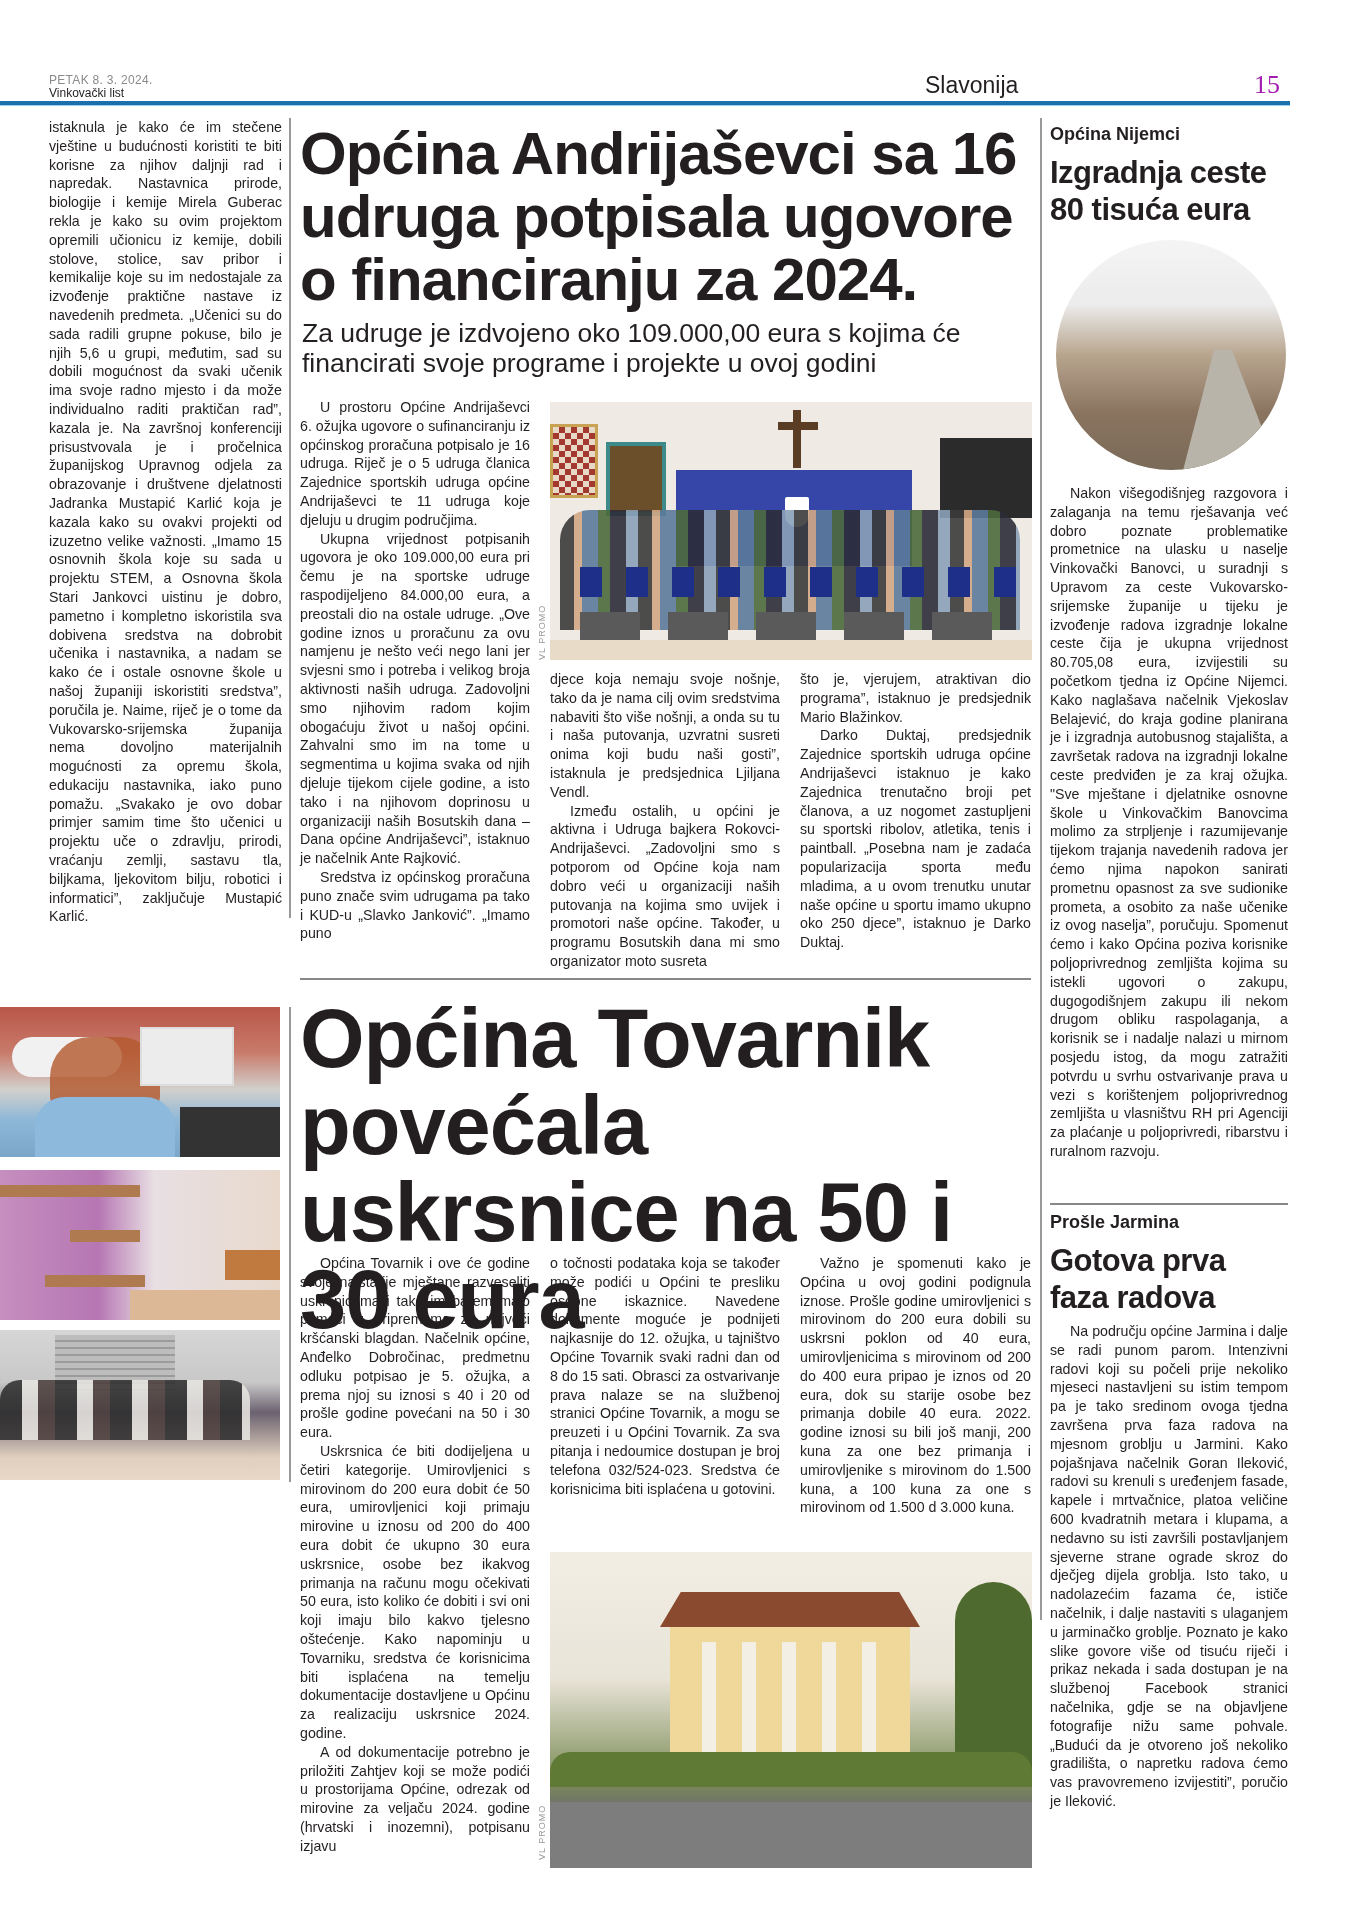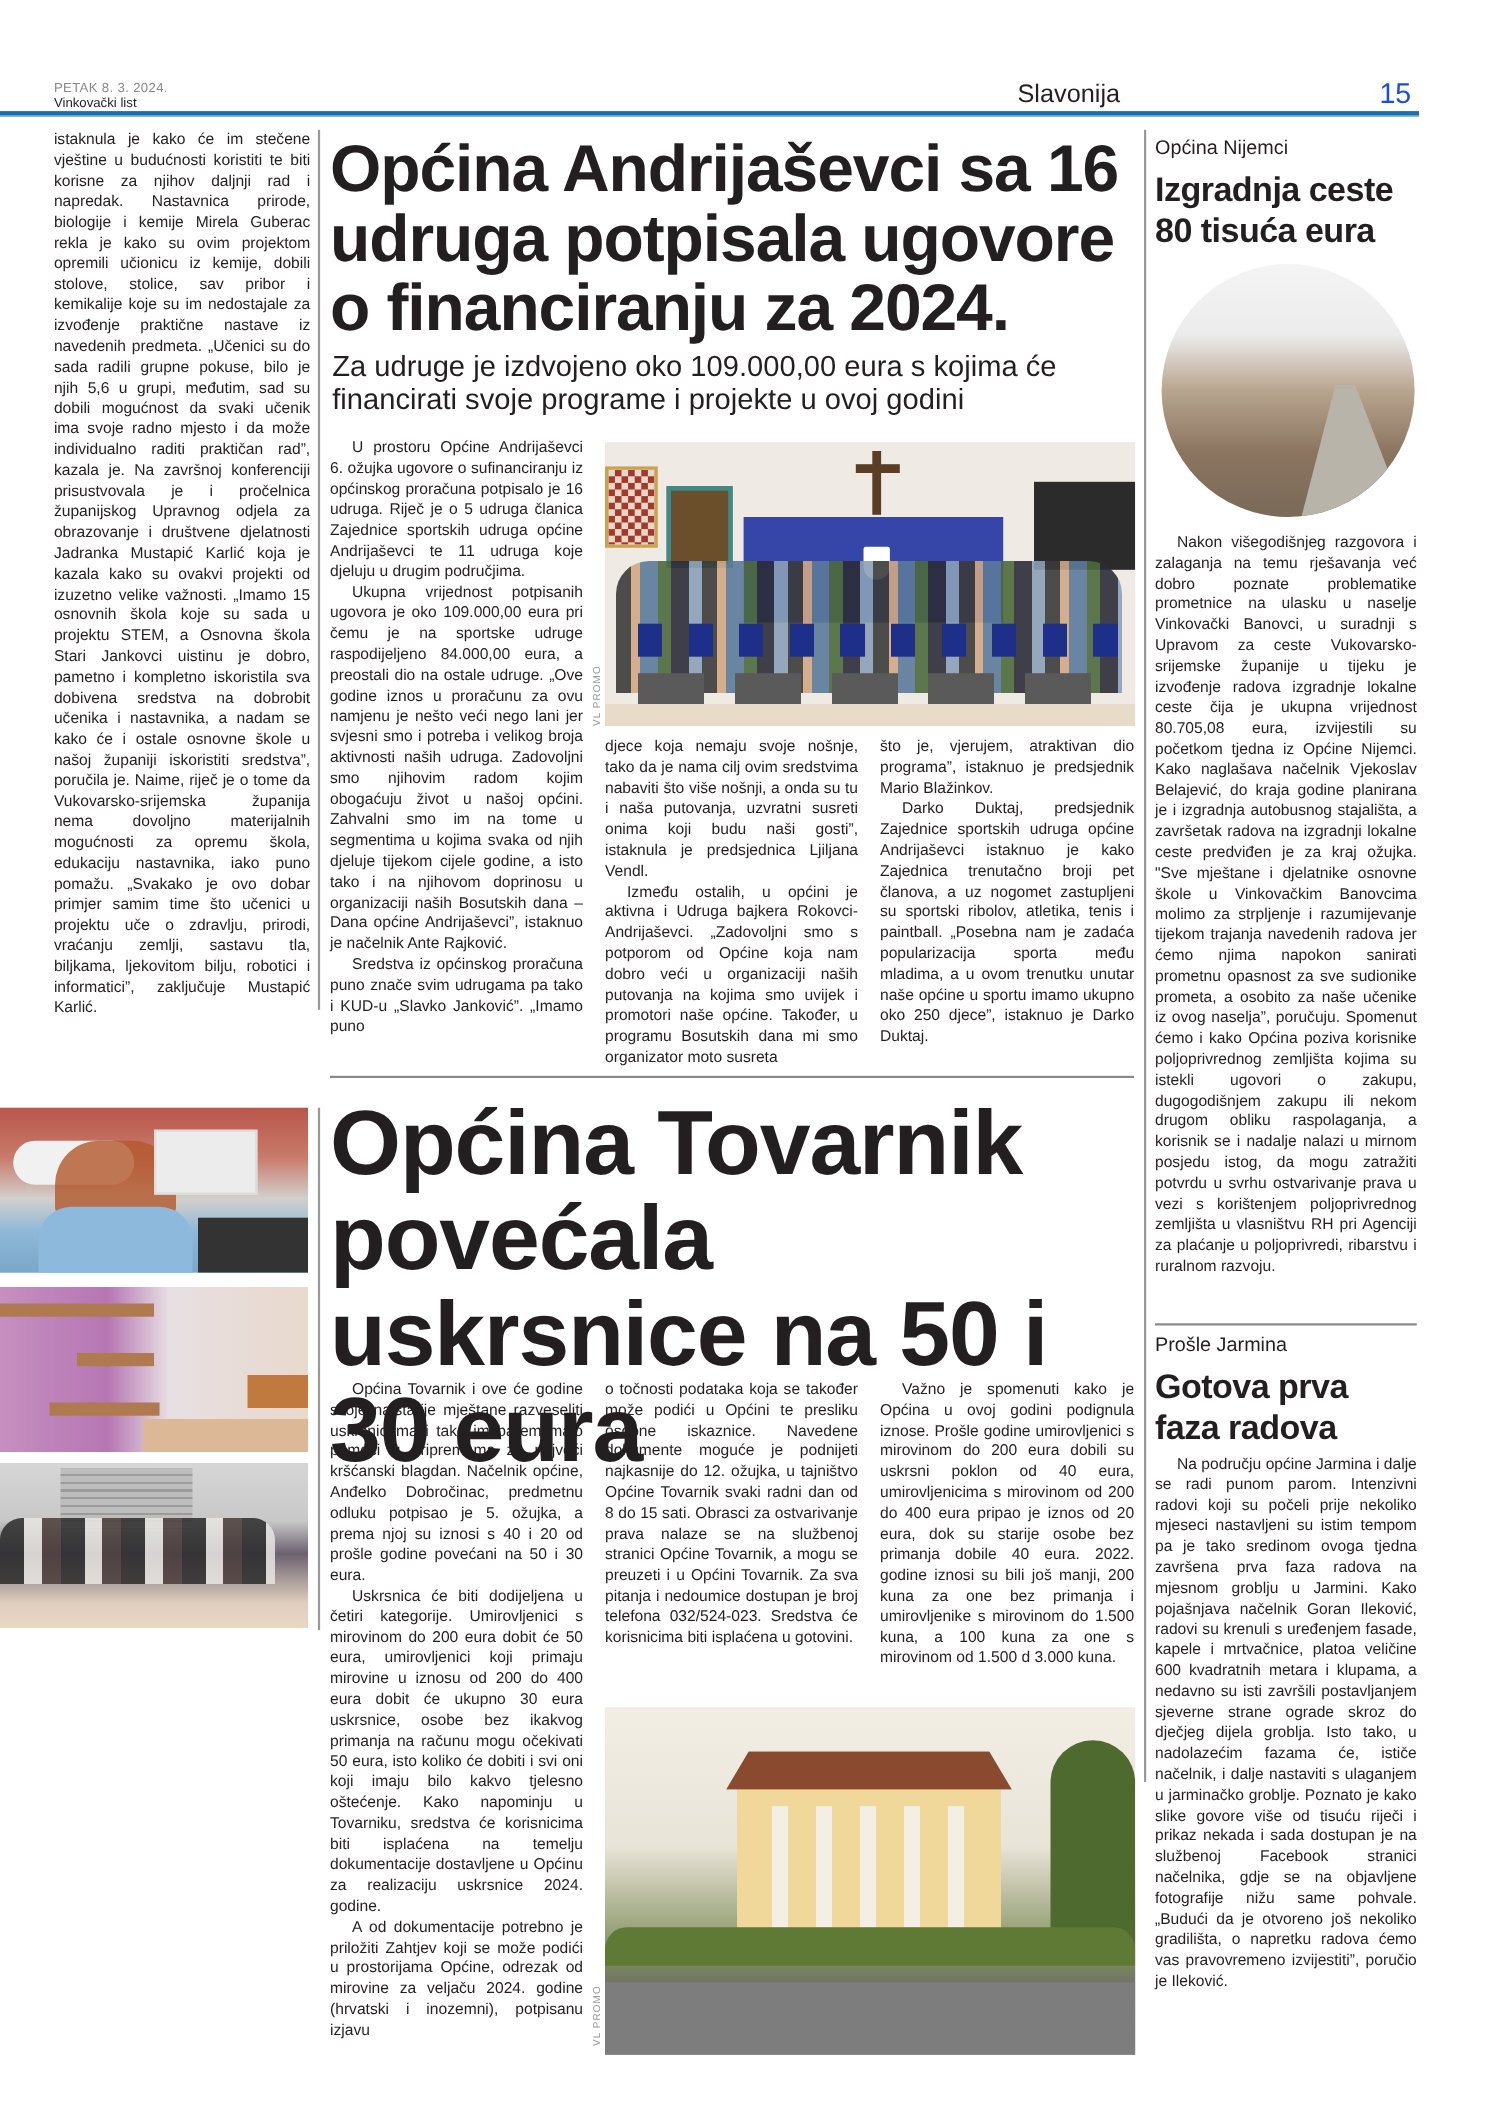--- a/index.html
+++ b/index.html
@@ -1,32 +1,32 @@
 <!DOCTYPE html>
 <html><head>
 <meta charset="utf-8">
 <style>
   html,body{margin:0;padding:0;background:#fff;}
   body{width:1354px;height:1920px;position:relative;overflow:hidden;font-family:"Liberation Sans","DejaVu Sans",sans-serif;color:#231f20;}
   .abs{position:absolute;}
   .hdr-date{left:49px;top:73px;font-size:12px;color:#8a8a8a;letter-spacing:0.3px;}
   .hdr-paper{left:49px;top:86px;font-size:12px;color:#231f20;}
   .hdr-section{left:925px;top:72px;font-size:23px;color:#231f20;}
-  .hdr-page{left:1254px;top:70px;font-size:26px;color:#1d4ed8;font-family:Liberation Sans, sans-serif;}
+  .hdr-page{left:1254px;top:70px;font-size:26px;color:#a21caf;font-family:Liberation Serif, serif;}
   .hdr-rule{left:0;top:101px;width:1290px;height:4px;background:#1a6fad;border-bottom:1px solid #9fd0ef;}
   .col-text{font-size:14.2px;line-height:18.8px;text-align:justify;hyphens:manual;}
   .col-text p{margin:0;text-indent:20px;}
   .col-text p.noind{text-indent:0;}
   .vrule{background:#999;width:2px;}
   .hrule{background:#888;height:2px;}
   .headline{font-weight:bold;color:#231f20;letter-spacing:-1px;}
   .h1{left:300px;top:122px;width:740px;font-size:60px;line-height:63px;}
   .deck{left:302px;top:318px;width:740px;font-size:26.5px;line-height:30px;color:#231f20;}
   .h2{left:300px;top:995px;width:740px;font-size:83px;line-height:87px;}
-  .kicker{font-weight:normal;font-size:18px;color:#231f20;}
+  .kicker{font-weight:bold;font-size:18px;color:#231f20;}
   .side-h{font-weight:bold;font-size:31px;line-height:37px;letter-spacing:-0.5px;}
   .photo{overflow:hidden;}
   .credit{font-size:9px;color:#999;transform:rotate(-90deg);transform-origin:left top;white-space:nowrap;letter-spacing:1px;}
 </style>
 </head>
 <body>
 
 <div class="abs hdr-date">PETAK 8. 3. 2024.</div>
 <div class="abs hdr-paper">Vinkovački list</div>
 <div class="abs hdr-section">Slavonija</div>

